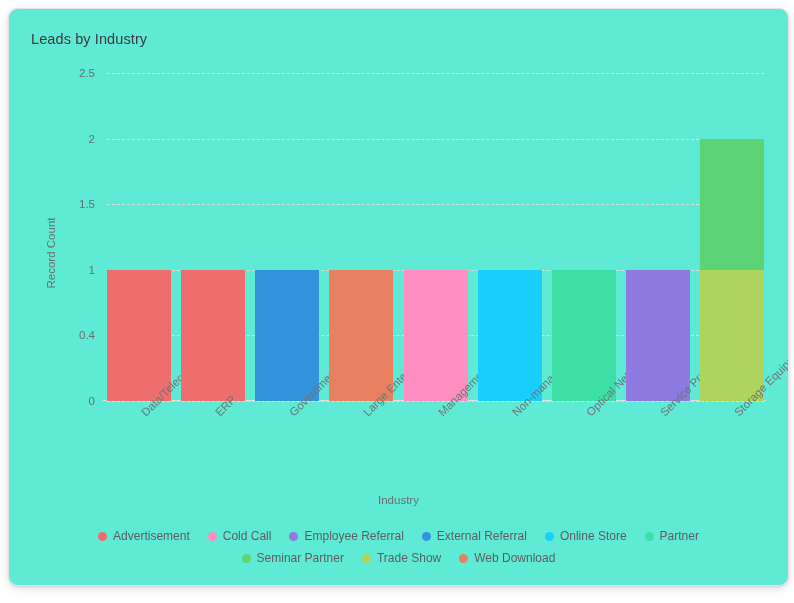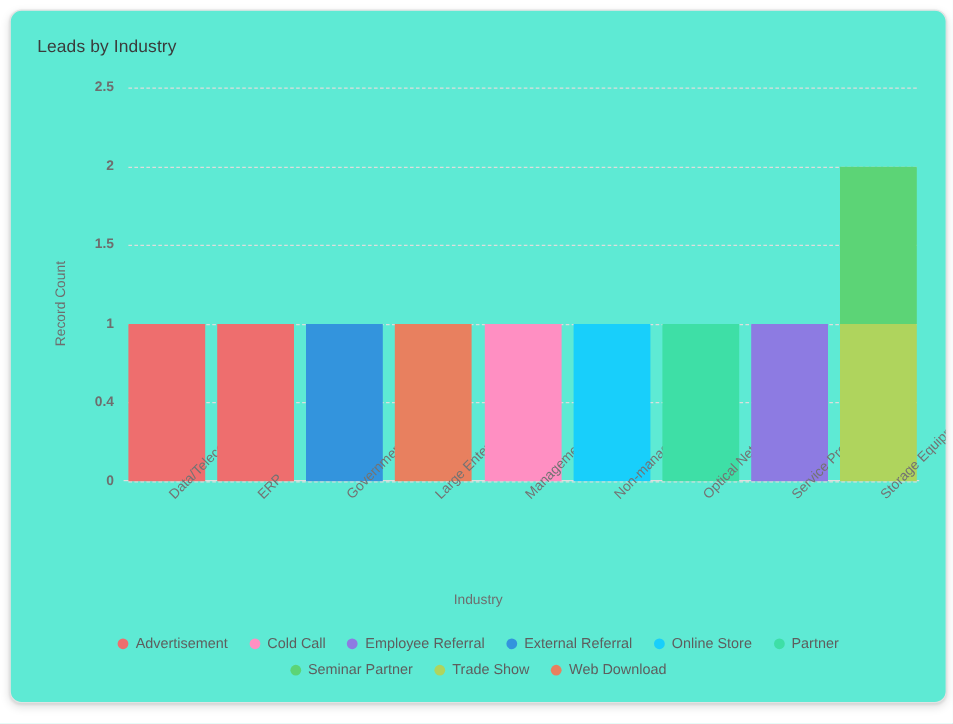--- a/index.html
+++ b/index.html
@@ -54,21 +54,20 @@
   }
 
   .ytick {
     position: absolute;
     right: 100%;
     margin-right: 12px;
     transform: translateY(-50%);
     font-size: 11.5px;
     color: #6e6e6e;
     white-space: nowrap;
-    font-weight: bold;
   }
 
   #axis-baseline {
     position: absolute;
     left: -4px;
     width: 663px;
     bottom: 0;
     height: 0;
     border-top: 1px solid #e0e0e0;
   }

